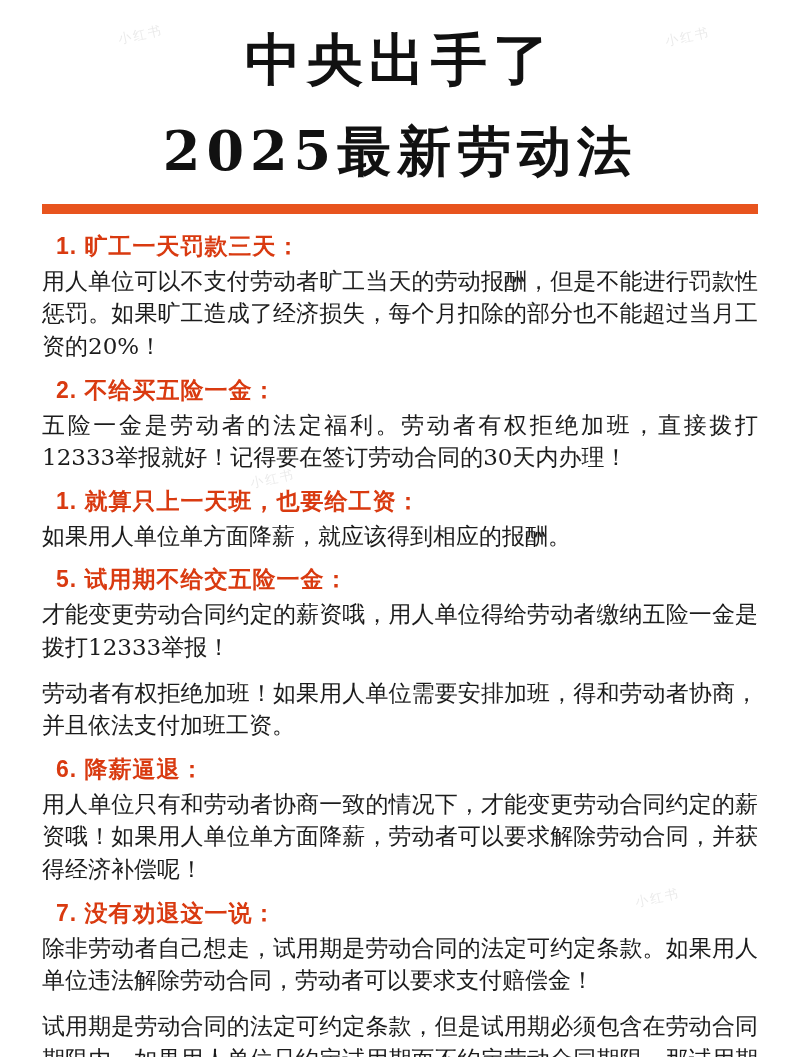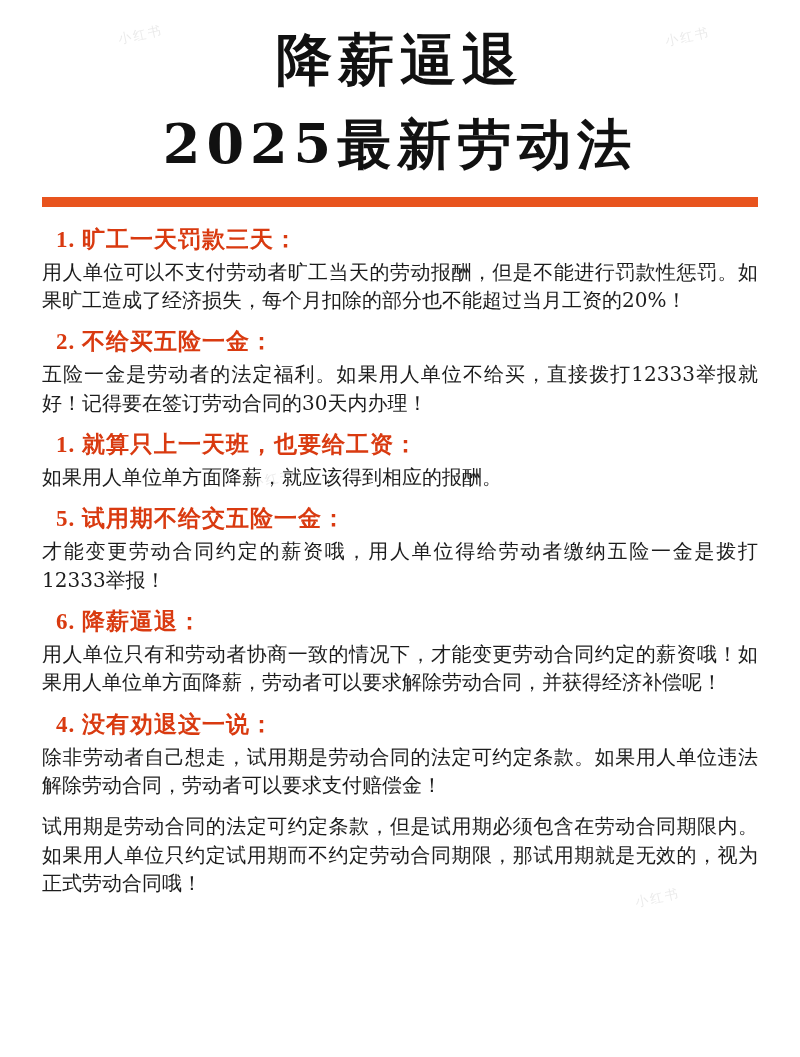--- a/index.html
+++ b/index.html
@@ -30,44 +30,44 @@
     font-weight: bold;
     color: #111111;
     letter-spacing: 6px;
     line-height: 1.18;
   }
   .title-line-1 {
     font-size: 56px;
   }
   .title-line-2 {
     font-size: 54px;
-    margin-top: 21px;
+    margin-top: 28px;
   }
   .divider {
     margin: 20px 0 18px 0;
     height: 10px;
     background: #e8541e;
     width: 100%;
   }
   .section {
     margin-bottom: 13px;
   }
   .section-head {
     color: #d93a10;
-    font-family: Liberation Serif, serif;
+    font-family: Liberation Sans, sans-serif;
     font-weight: bold;
     font-size: 23px;
     letter-spacing: 1px;
     margin: 10px 0 3px 14px;
     line-height: 1.3;
   }
   .section-body {
     color: #1c1c1c;
     font-family: "DejaVu Serif", "Liberation Serif", serif;
-    font-size: 20px;
+    font-size: 23px;
     line-height: 1.42;
     margin: 0;
     text-align: justify;
     letter-spacing: 0px;
   }
   .watermark {
     position: absolute;
     color: rgba(140,140,140,0.18);
     font-size: 13px;
     letter-spacing: 2px;
@@ -83,58 +83,59 @@
 <body>
 
 <div class="poster">
 
   <div class="watermark wm-1">小红书</div>
   <div class="watermark wm-2">小红书</div>
   <div class="watermark wm-3">小红书</div>
   <div class="watermark wm-4">小红书</div>
 
   <div class="title-block">
-    <div class="title-line title-line-1">降薪逼退</div>
+    <div class="title-line title-line-1">中央出手了</div>
     <div class="title-line title-line-2">2025最新劳动法</div>
   </div>
 
   <div class="divider"></div>
 
   <div class="sections">
 
     <div class="section">
       <p class="section-head">1. 旷工一天罚款三天：</p>
       <p class="section-body">用人单位可以不支付劳动者旷工当天的劳动报酬，但是不能进行罚款性惩罚。如果旷工造成了经济损失，每个月扣除的部分也不能超过当月工资的20%！</p>
     </div>
 
     <div class="section">
       <p class="section-head">2. 不给买五险一金：</p>
-      <p class="section-body">五险一金是劳动者的法定福利。如果用人单位不给买，直接拨打12333举报就好！记得要在签订劳动合同的30天内办理！</p>
+      <p class="section-body">五险一金是劳动者的法定福利。劳动者有权拒绝加班，直接拨打12333举报就好！记得要在签订劳动合同的30天内办理！</p>
     </div>
 
     <div class="section">
       <p class="section-head">1. 就算只上一天班，也要给工资：</p>
       <p class="section-body">如果用人单位单方面降薪，就应该得到相应的报酬。</p>
     </div>
 
     <div class="section">
       <p class="section-head">5. 试用期不给交五险一金：</p>
       <p class="section-body">才能变更劳动合同约定的薪资哦，用人单位得给劳动者缴纳五险一金是拨打12333举报！</p>
     </div>
 
     <div class="section">
+      <p class="section-body">劳动者有权拒绝加班！如果用人单位需要安排加班，得和劳动者协商，并且依法支付加班工资。</p>
     </div>
 
     <div class="section">
       <p class="section-head">6. 降薪逼退：</p>
       <p class="section-body">用人单位只有和劳动者协商一致的情况下，才能变更劳动合同约定的薪资哦！如果用人单位单方面降薪，劳动者可以要求解除劳动合同，并获得经济补偿呢！</p>
     </div>
 
     <div class="section">
-      <p class="section-head">4. 没有劝退这一说：</p>
+      <p class="section-head">7. 没有劝退这一说：</p>
       <p class="section-body">除非劳动者自己想走，试用期是劳动合同的法定可约定条款。如果用人单位违法解除劳动合同，劳动者可以要求支付赔偿金！</p>
     </div>
 
     <div class="section">
       <p class="section-body">试用期是劳动合同的法定可约定条款，但是试用期必须包含在劳动合同期限内。如果用人单位只约定试用期而不约定劳动合同期限，那试用期就是无效的，视为正式劳动合同哦！</p>
     </div>
 
   </div>
 </div>
 

